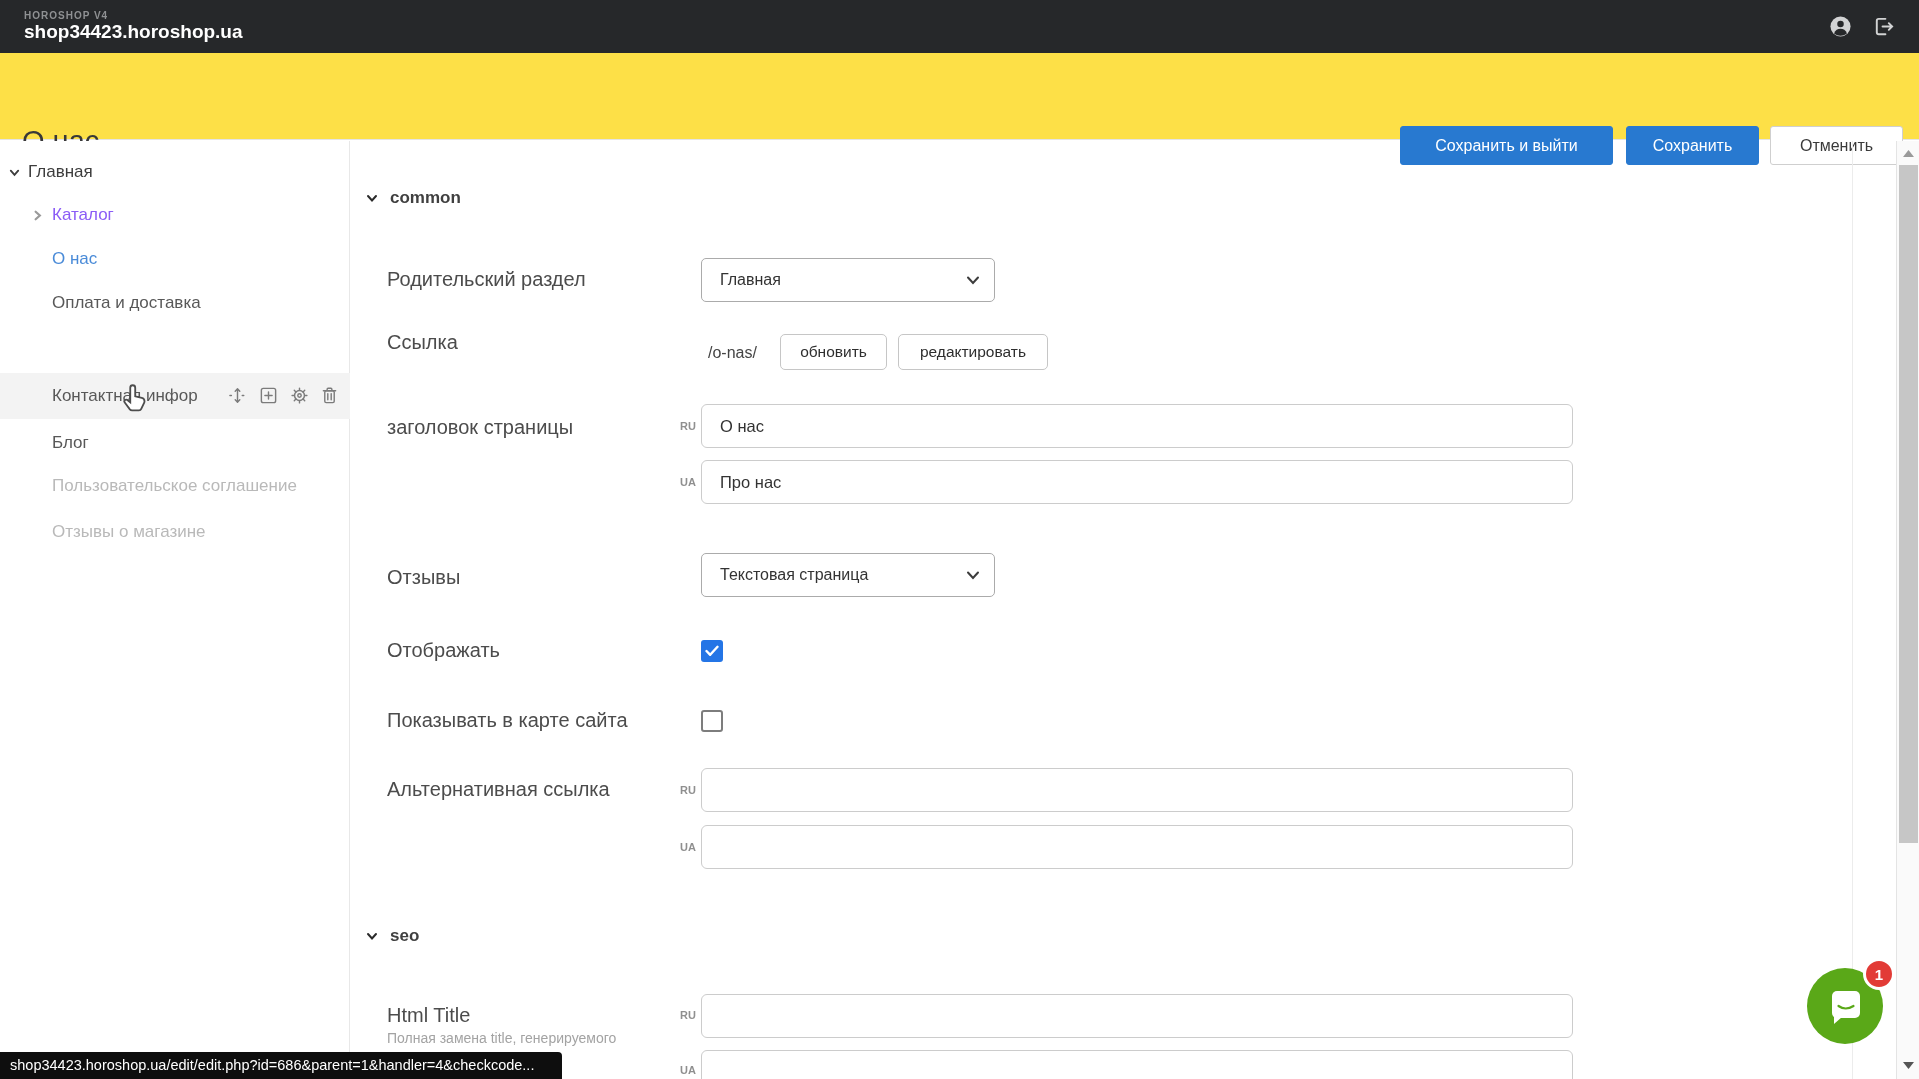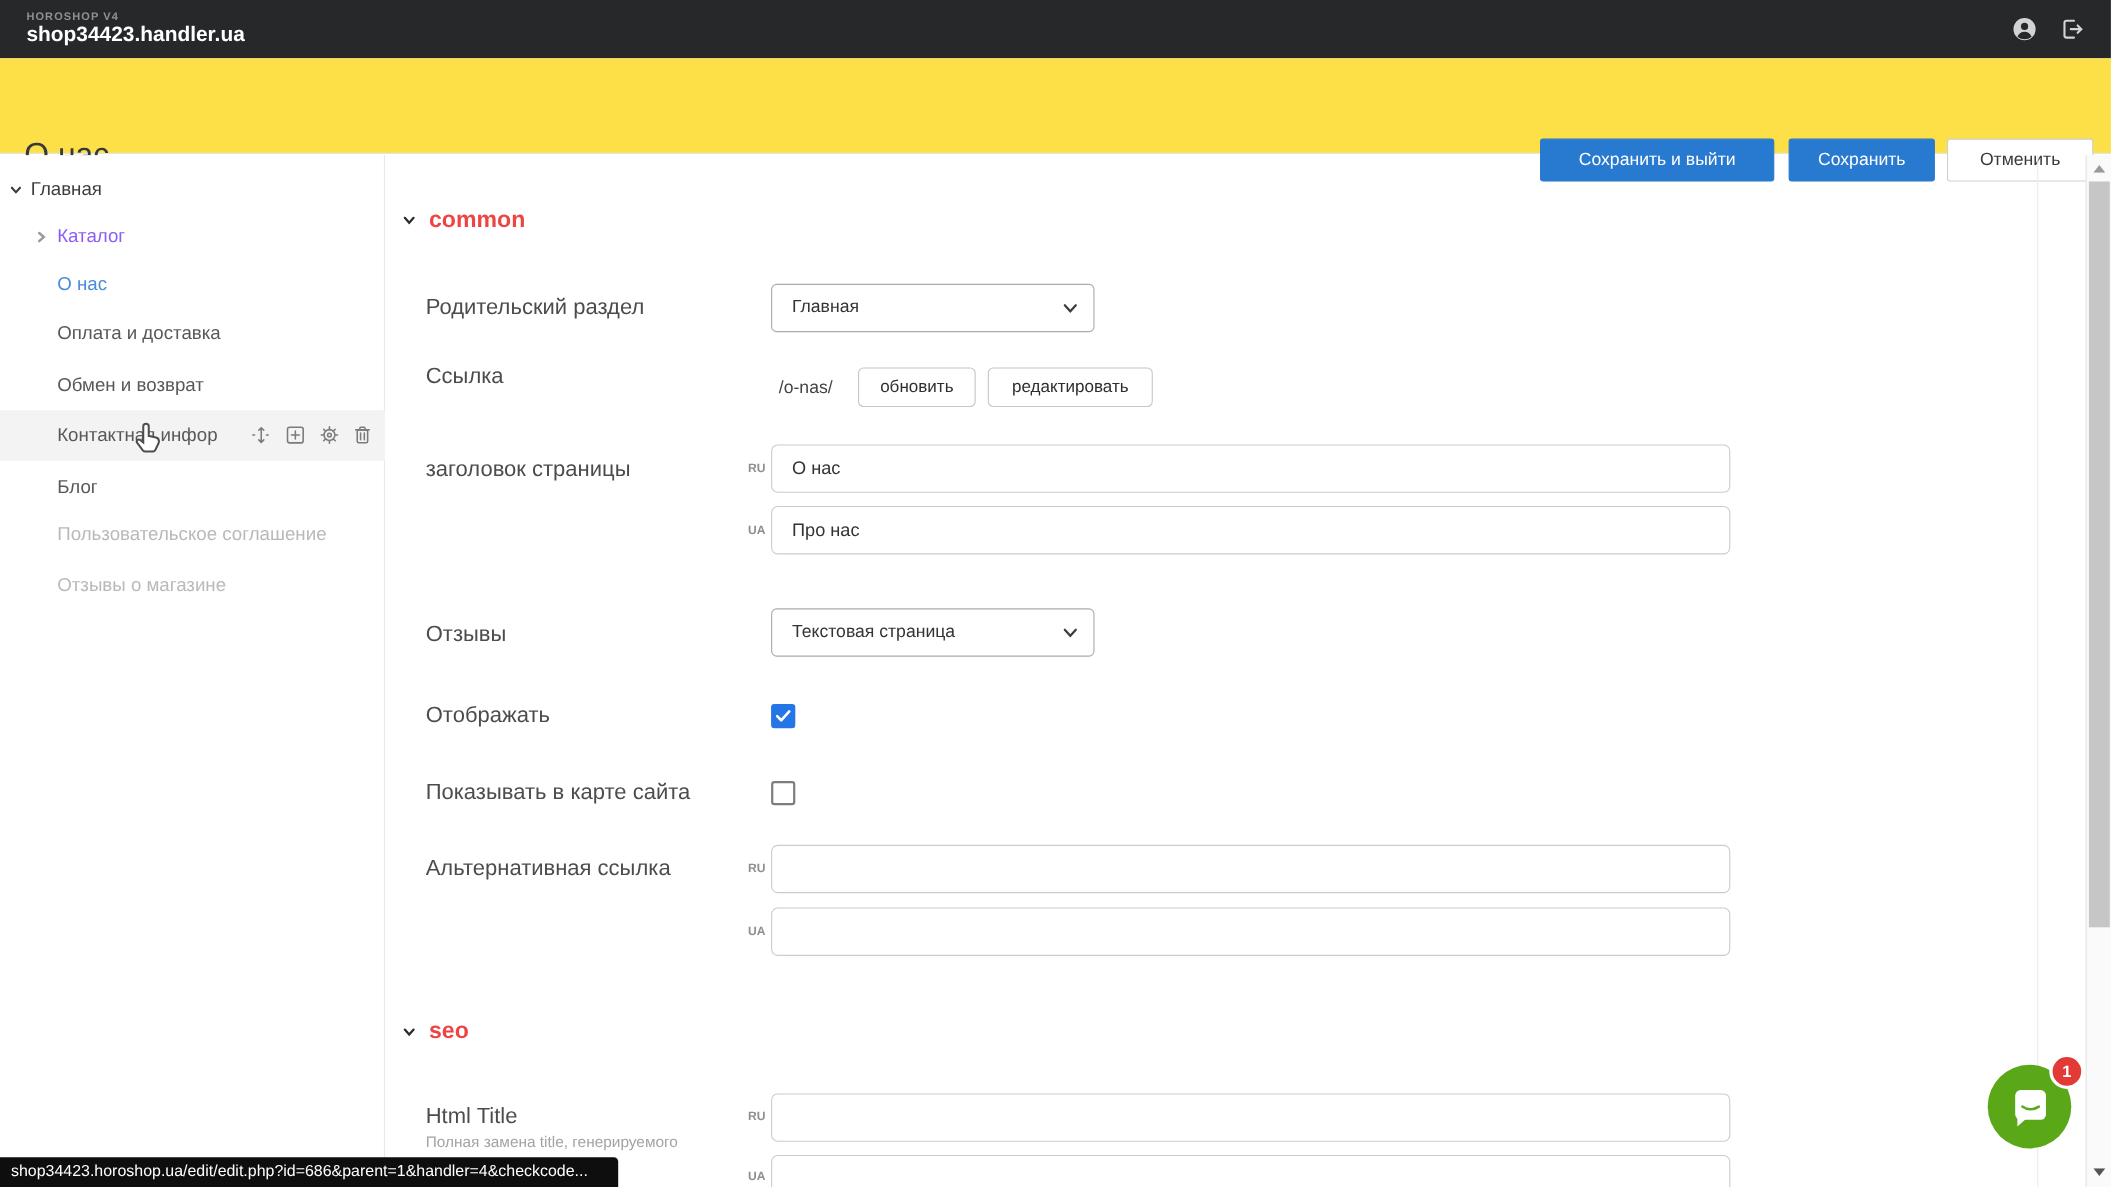--- a/index.html
+++ b/index.html
@@ -39,21 +39,21 @@
   .t-muted { color:#8b5cf6;padding-left:31px; }
   .t-disabled { color:#b9b9b9; }
   .t-selected { color:#4a8bd8; }
   .tree-item.hovered { background:#f3f3f3; }
   .row-icons { position:absolute; left:228px; top:0; height:44px; display:flex; align-items:center; gap:12px; }
   .row-icons svg { cursor:pointer; }
   .cursor-hand { position:absolute; left:120px; top:9px; }
 
   
   .content-border { position:absolute; left:1852px; top:141px; bottom:0; width:1px; background:#ececec; }
-  .section-head { position:absolute; display:flex; align-items:center; gap:11px; font-size:21px; font-weight:bold; color:#ef4444; cursor:pointer; }
+  .section-head { position:absolute; display:flex; align-items:center; gap:11px; font-size:17px; font-weight:bold; color:#404040; cursor:pointer; }
   .row-label { position:absolute; left:387px; font-size:20px; color:#4c4c4c; white-space:nowrap; }
   .hint { position:absolute; left:387px; font-size:14px; color:#a3a3a3; white-space:nowrap; }
   .lang-badge { position:absolute; left:664px; width:32px; text-align:right; font-size:11px; font-weight:bold; color:#8f8f8f; }
   .text-input { position:absolute; left:701px; width:872px; height:44px; border:1px solid #ccc; border-radius:6px; padding:0 18px; font-size:16.5px; color:#333; font-family:inherit; background:#fff; }
   .select-box { position:absolute; left:701px; width:294px; height:44px; border:1px solid #ababab; border-radius:5px; background:#fff; display:flex; align-items:center; padding:0 14px 0 18px; font-size:16px; color:#333; cursor:pointer; }
   .select-box .sel-chev { margin-left:auto; }
   .mini-btn { position:absolute; top:334px; height:36px; background:#fff; border:1px solid #c6c6c6; border-radius:5px; font-size:15.5px; color:#2e2e2e; font-family:inherit; cursor:pointer; }
   .static-val { position:absolute; font-size:16px; color:#444; }
   .checkbox { position:absolute; left:701px; width:22px; height:22px; border-radius:3px; cursor:pointer; }
   .checkbox.checked { background:#2475e6; display:flex; align-items:center; justify-content:center; }
@@ -68,21 +68,21 @@
   .sb-arrow { position:absolute; left:0; width:23px; height:20px; display:flex; align-items:center; justify-content:center; cursor:pointer; }
 </style>
 </head>
 <body>
 
 <div id="app">
 
   <div class="topbar">
     <div class="brand">
       <div class="small">HOROSHOP V4</div>
-      <div class="big">shop34423.handler.ua</div>
+      <div class="big">shop34423.horoshop.ua</div>
     </div>
     <div class="topbar-icons">
       <svg class="tb-icon" viewBox="0 0 24 24">
         <circle cx="12" cy="12" r="10.5" fill="#d2d3d4"></circle>
         <circle cx="12" cy="9.4" r="3.4" fill="#26282a"></circle>
         <path d="M5.3 19.2 C6.6 15.8 9 14.4 12 14.4 C15 14.4 17.4 15.8 18.7 19.2 A 10.5 10.5 0 0 1 5.3 19.2 Z" fill="#26282a"></path>
       </svg>
       <svg class="tb-icon" viewBox="0 0 24 24" fill="none" stroke="#d2d3d4" stroke-width="2" stroke-linecap="round">
         <path d="M14 4 H7 a2 2 0 0 0 -2 2 v12 a2 2 0 0 0 2 2 h7"></path>
         <path d="M11 12 h10 M17.5 8.5 L21 12 L17.5 15.5"></path>
@@ -109,23 +109,20 @@
           <polyline points="5,3 9.5,7 5,11"></polyline>
         </svg>
       <span class="lbl">Каталог</span>
     </div>
     <div class="tree-item lv1 t-selected" style="top:96px;">
       <span class="lbl">О нас</span>
     </div>
     <div class="tree-item lv1" style="top:140px;">
       <span class="lbl">Оплата и доставка</span>
     </div>
-    <div class="tree-item lv1" style="top:187px;">
-      <span class="lbl">Обмен и возврат</span>
-    </div>
     <div class="tree-item lv1 hovered" style="top:232px; height:46px;">
       <span class="lbl">Контактная инфор</span>
       <div class="row-icons">
         <svg width="19" height="19" viewBox="0 0 20 20" fill="none" stroke="#7b7b7b" stroke-width="1.5" stroke-linecap="round">
           <path d="M10 3 v14 M10 3 l-2.4 2.4 M10 3 l2.4 2.4 M10 17 l-2.4 -2.4 M10 17 l2.4 -2.4"></path>
           <path d="M2 10 h3 M15 10 h3" stroke-dasharray="1.6 1.6"></path>
         </svg>
         <svg width="19" height="19" viewBox="0 0 20 20" fill="none" stroke="#7b7b7b" stroke-width="1.5" stroke-linecap="round">
           <rect x="2.5" y="2.5" width="15" height="15" rx="2"></rect>
           <path d="M10 6.2 v7.6 M6.2 10 h7.6"></path>

